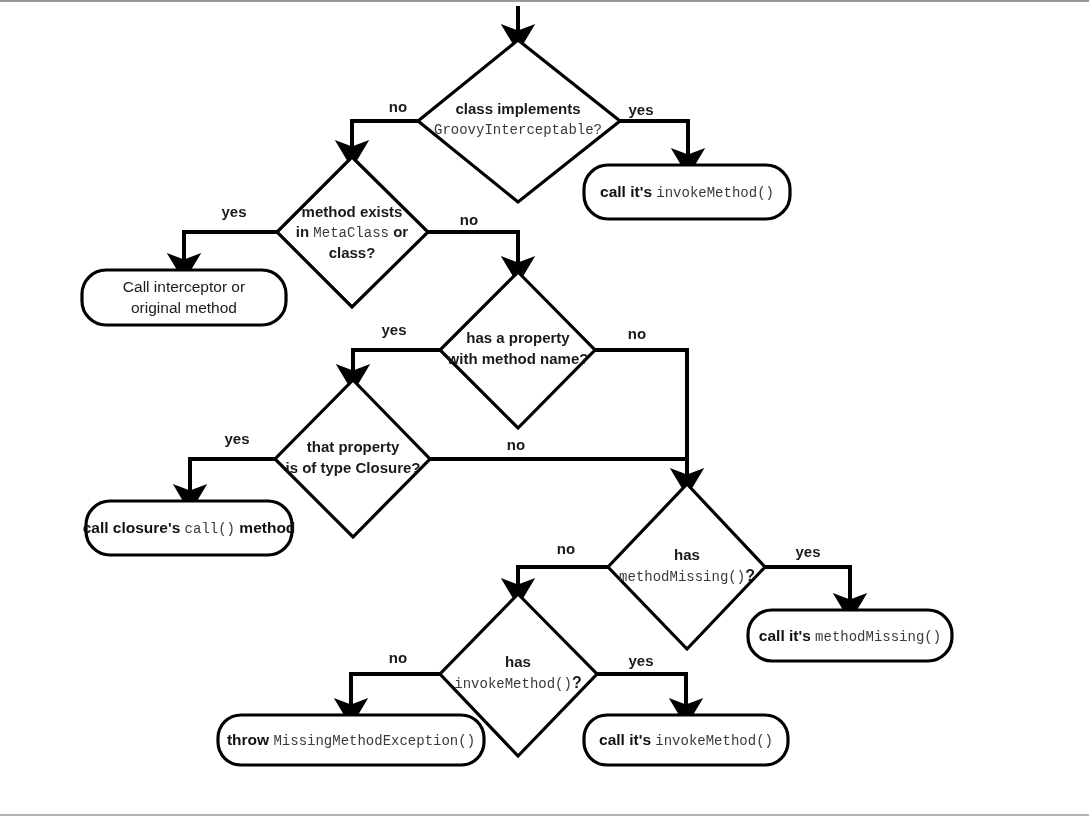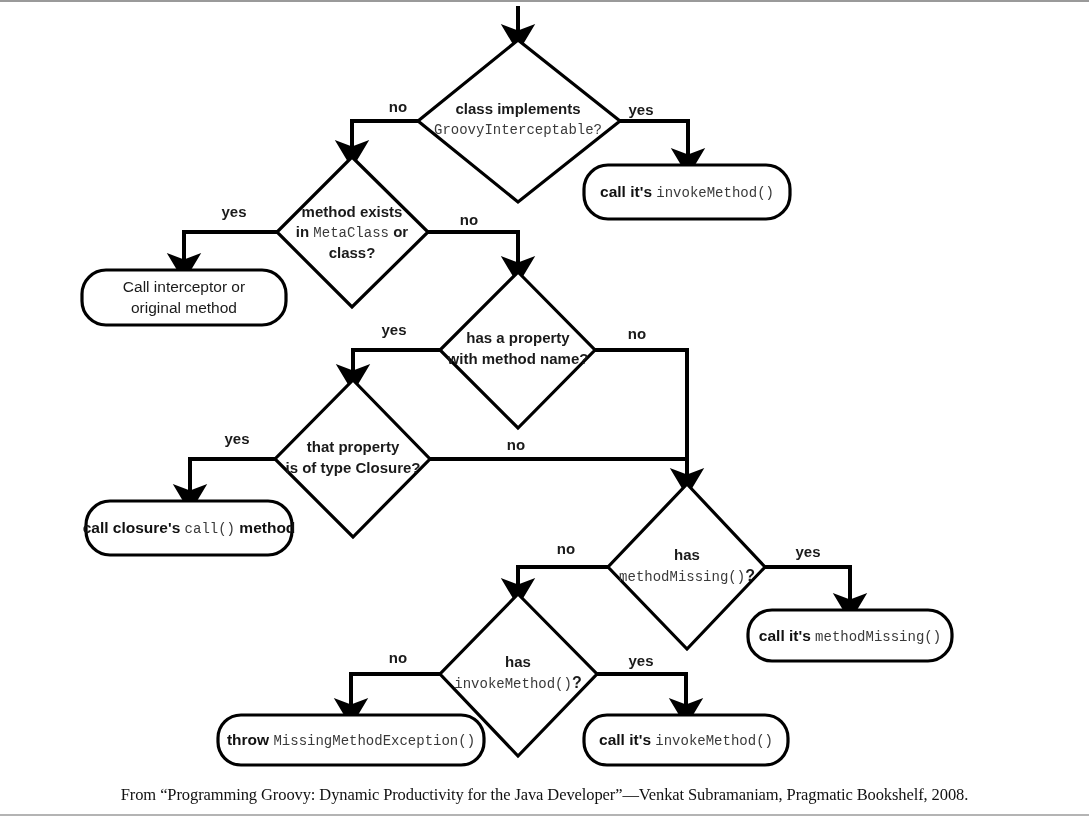--- a/index.html
+++ b/index.html
@@ -242,16 +242,15 @@
     <text class="edge-lbl" x="237" y="438">yes</text>
     <text class="edge-lbl" x="516" y="444">no</text>
 
     <text class="edge-lbl" x="566" y="548">no</text>
     <text class="edge-lbl" x="808" y="551">yes</text>
 
     <text class="edge-lbl" x="398" y="657">no</text>
     <text class="edge-lbl" x="641" y="660">yes</text>
   </svg>
 
-  <div id="caption">From “Programming Groovy: Dynamic Productivity for the Java Developer”—Venkat Subramaniam, Pragmatic Bookshelf, 2008.</div>
   <div id="bottom-rule"></div>
 
 </div>
 
 </body></html>

